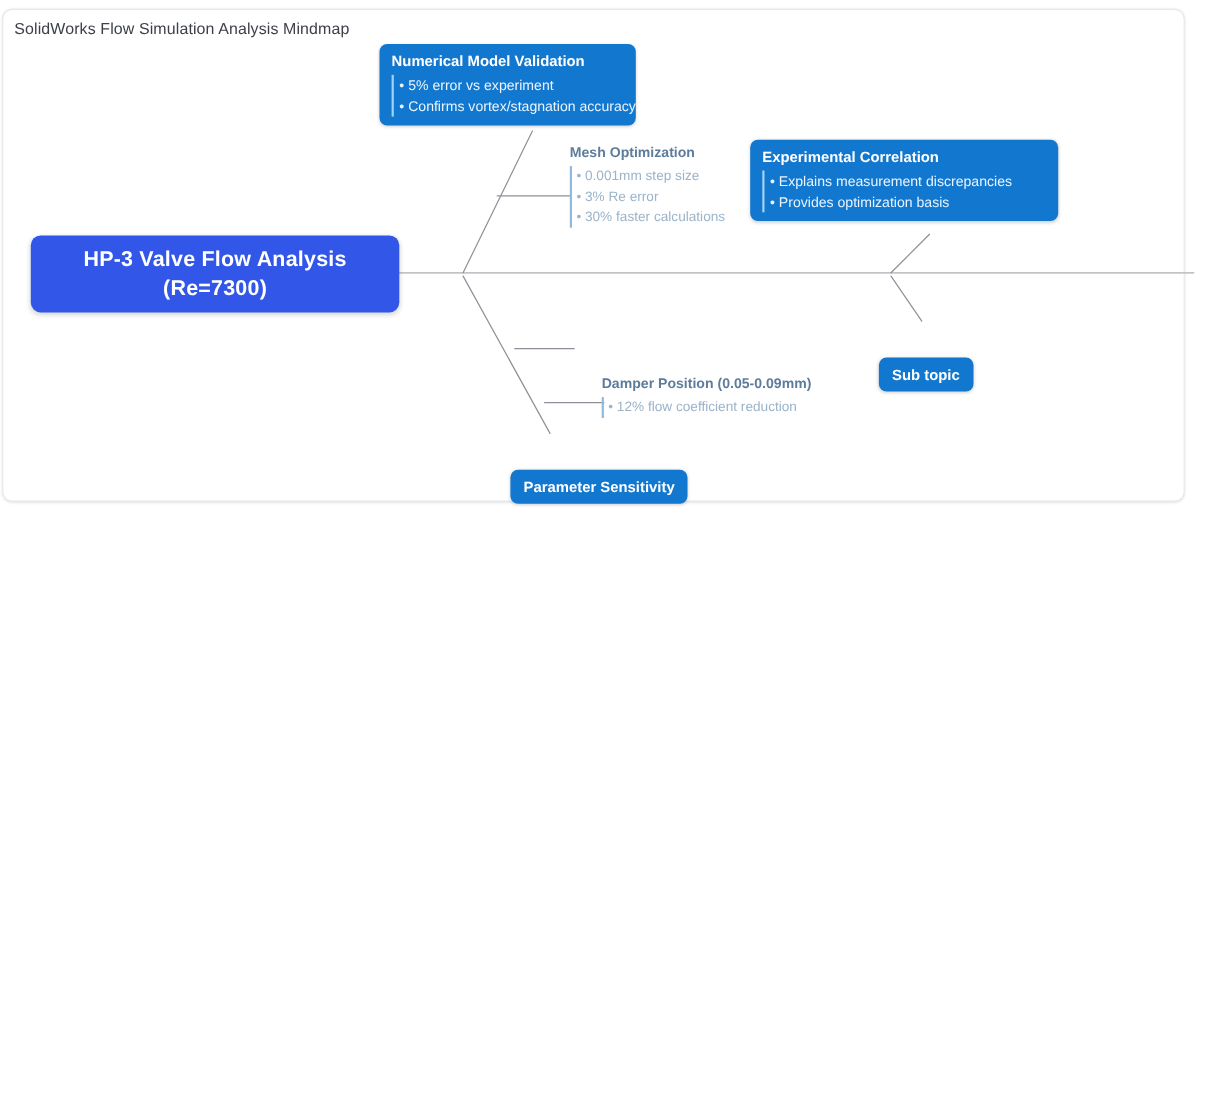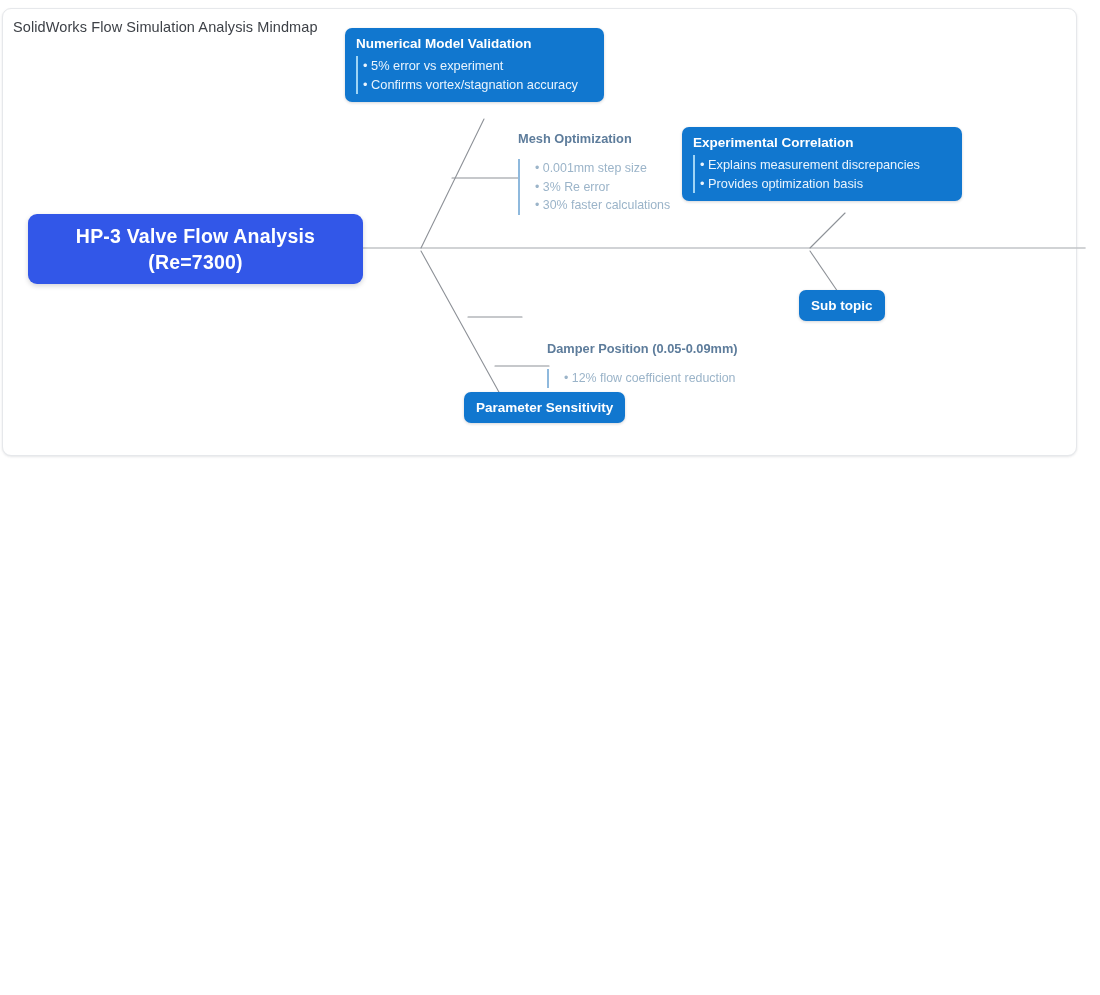--- a/index.html
+++ b/index.html
@@ -115,44 +115,45 @@
     background: #1177cf;
     border-radius: 7px;
     box-shadow: 0 1px 3px rgba(16,24,40,0.18);
     color: #ffffff;
     font-size: 13.5px;
     font-weight: 700;
     line-height: 17px;
     padding: 7px 12px;
     white-space: nowrap;
     display: inline-block;
+    margin-top: 35px;
   }
 
   
   .plain-title {
     font-size: 12.8px;
     font-weight: 700;
     color: #5d7c9b;
     line-height: 16px;
     white-space: nowrap;
   }
   .plain-bullets {
     border-left: 2.5px solid #8fb9dd;
-    padding-left: 15px;
-    margin-top: 12px;
+    padding-left: 4px;
+    margin-top: 4px;
   }
   .plain-bullets .bullet {
     font-size: 12.4px;
     line-height: 18.5px;
     color: #9bb4c9;
     white-space: nowrap;
   }
 
   
-  #node-numerical     { left: 345px; top: 28px;  width: 259px; }
+  #node-numerical     { left: 345px; top: 40px;  width: 233px; }
   #node-mesh          { left: 518px; top: 131px; }
   #node-experimental  { left: 682px; top: 127px; width: 280px; }
   #node-subtopic      { left: 799px; top: 290px; }
   #node-nozzle        { left: 521px; top: 292px; }
   #node-damper        { left: 547px; top: 341px; }
   #node-parameter     { left: 448px; top: 392px; padding-left: 16px; }
 </style>
 </head>
 <body>
 

